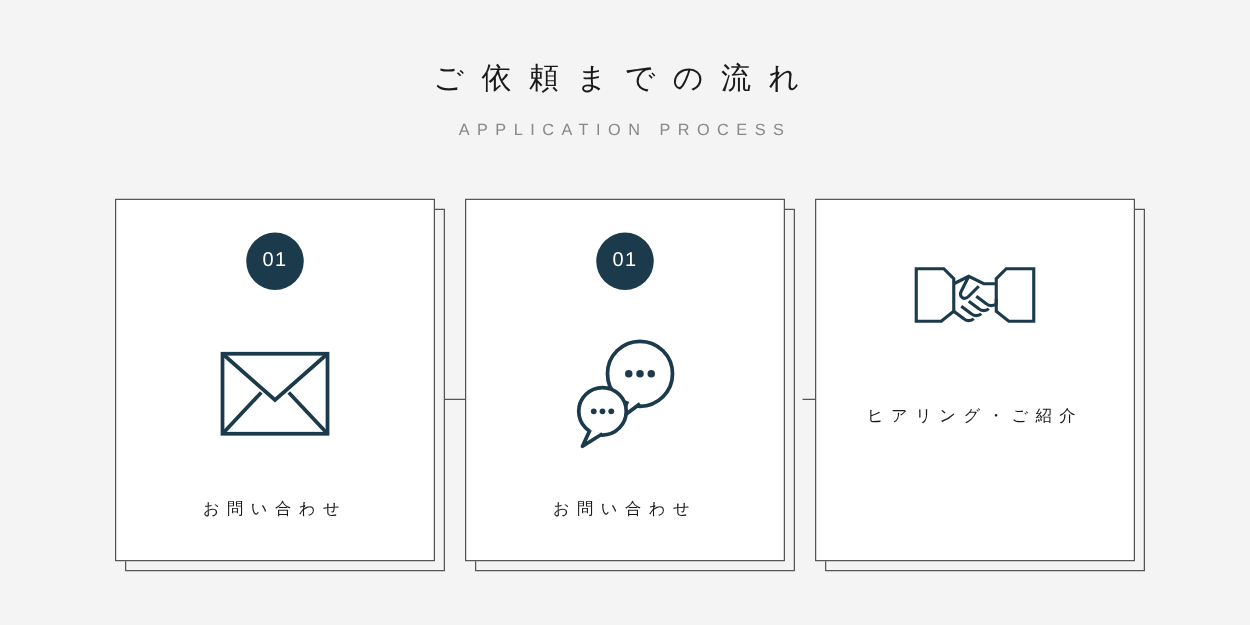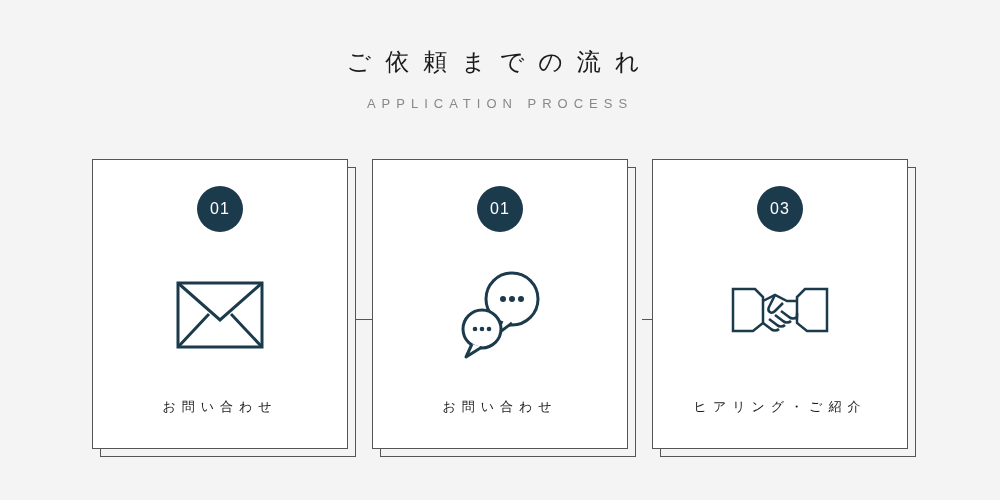--- a/index.html
+++ b/index.html
@@ -152,21 +152,20 @@
             <circle cx="39" cy="64" r="2.3" fill="#1b3a4b"></circle>
           </svg>
         </div>
         <div class="step-title">お問い合わせ</div>
       </div>
     </div>
 
     <div class="card-wrap">
       <div class="card-shadow"></div>
       <div class="card">
-        <div class="badge">03</div>
         <div class="icon-slot">
           <svg width="110" height="80" viewBox="0 0 110 80">
             <path d="M8 14 L30 14 L38 22 L38 48 L28 56 L8 56 Z" fill="none" stroke="#1b3a4b" stroke-width="2.5"></path>
             <path d="M102 14 L80 14 L72 22 L72 48 L82 56 L102 56 Z" fill="none" stroke="#1b3a4b" stroke-width="2.5"></path>
             <path d="M38 26 L50 20 L62 26 L72 26" fill="none" stroke="#1b3a4b" stroke-width="2.5"></path>
             <path d="M50 20 L44 32 C42 36 46 40 50 36 L58 28" fill="none" stroke="#1b3a4b" stroke-width="2.5"></path>
             <path d="M38 48 L46 54 C48 56 52 56 54 54" fill="none" stroke="#1b3a4b" stroke-width="2.5"></path>
             <path d="M44 44 L52 50 C54 52 58 52 60 50" fill="none" stroke="#1b3a4b" stroke-width="2.5"></path>
             <path d="M50 40 L58 46 C60 48 64 48 66 46" fill="none" stroke="#1b3a4b" stroke-width="2.5"></path>
             <path d="M56 36 L64 42 C66 44 70 44 72 42 L72 38" fill="none" stroke="#1b3a4b" stroke-width="2.5"></path>

